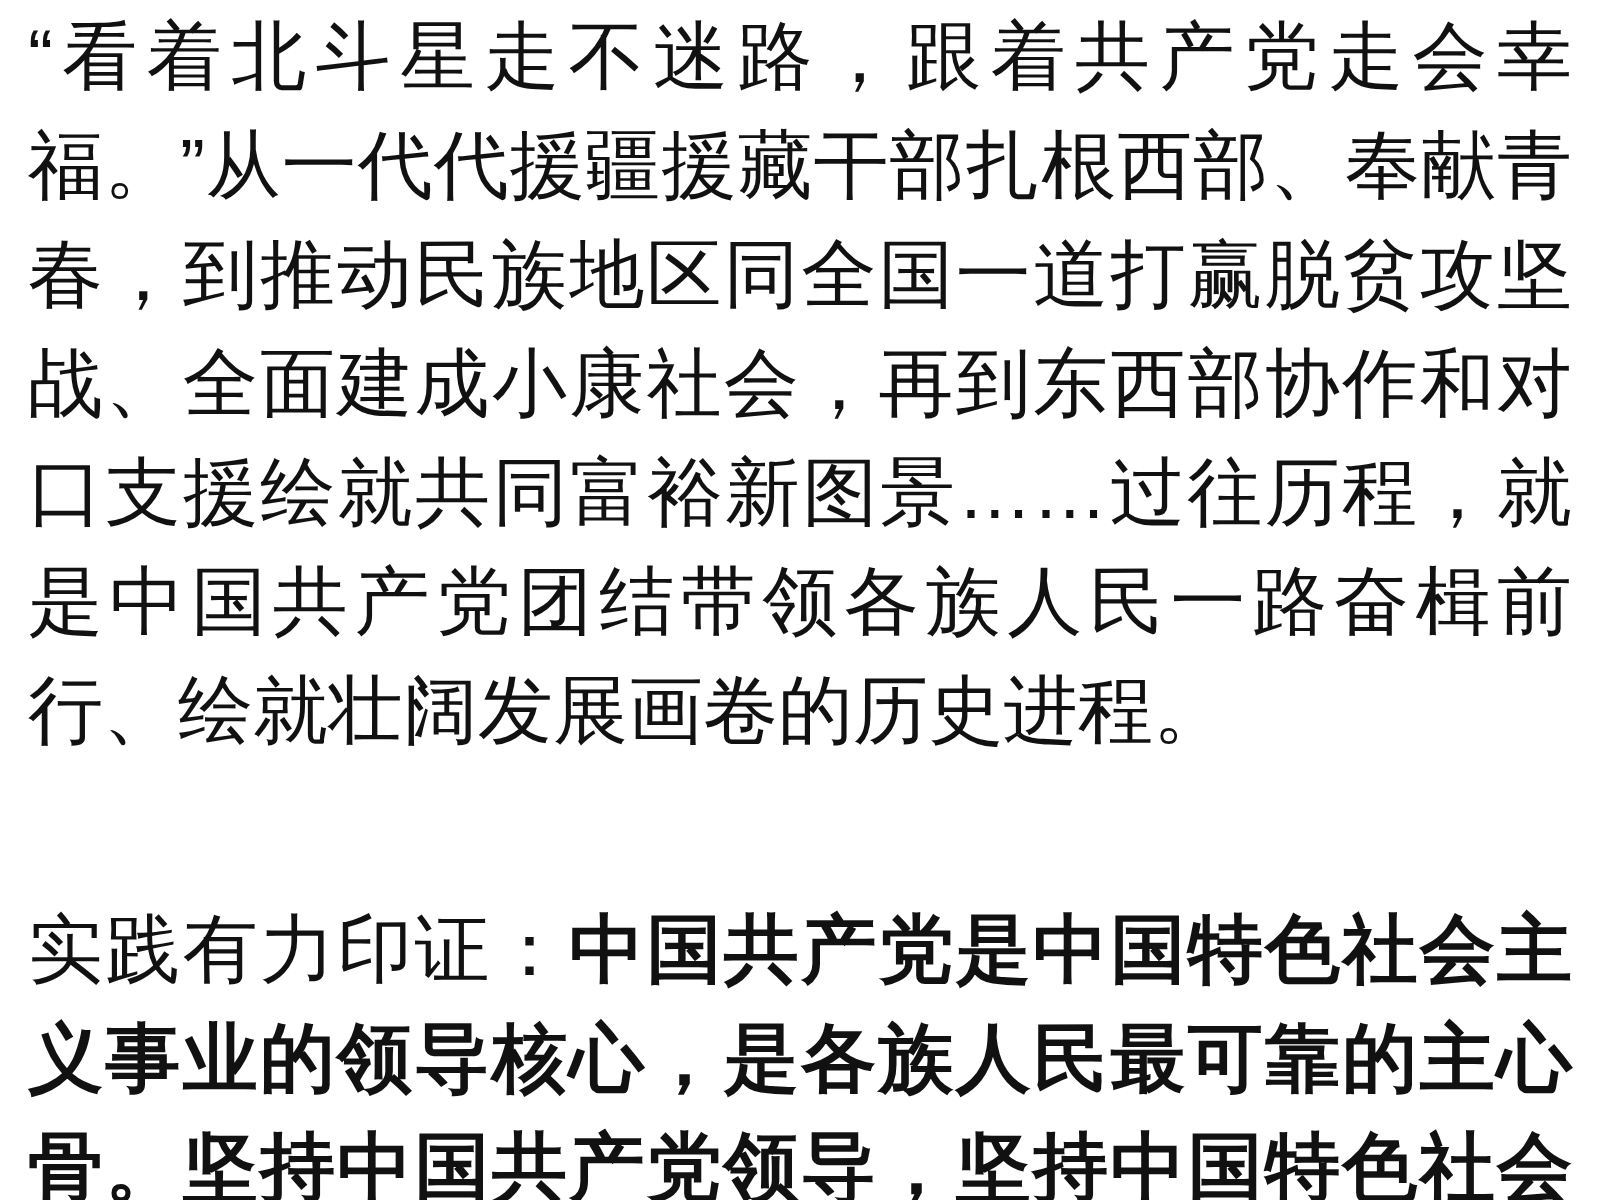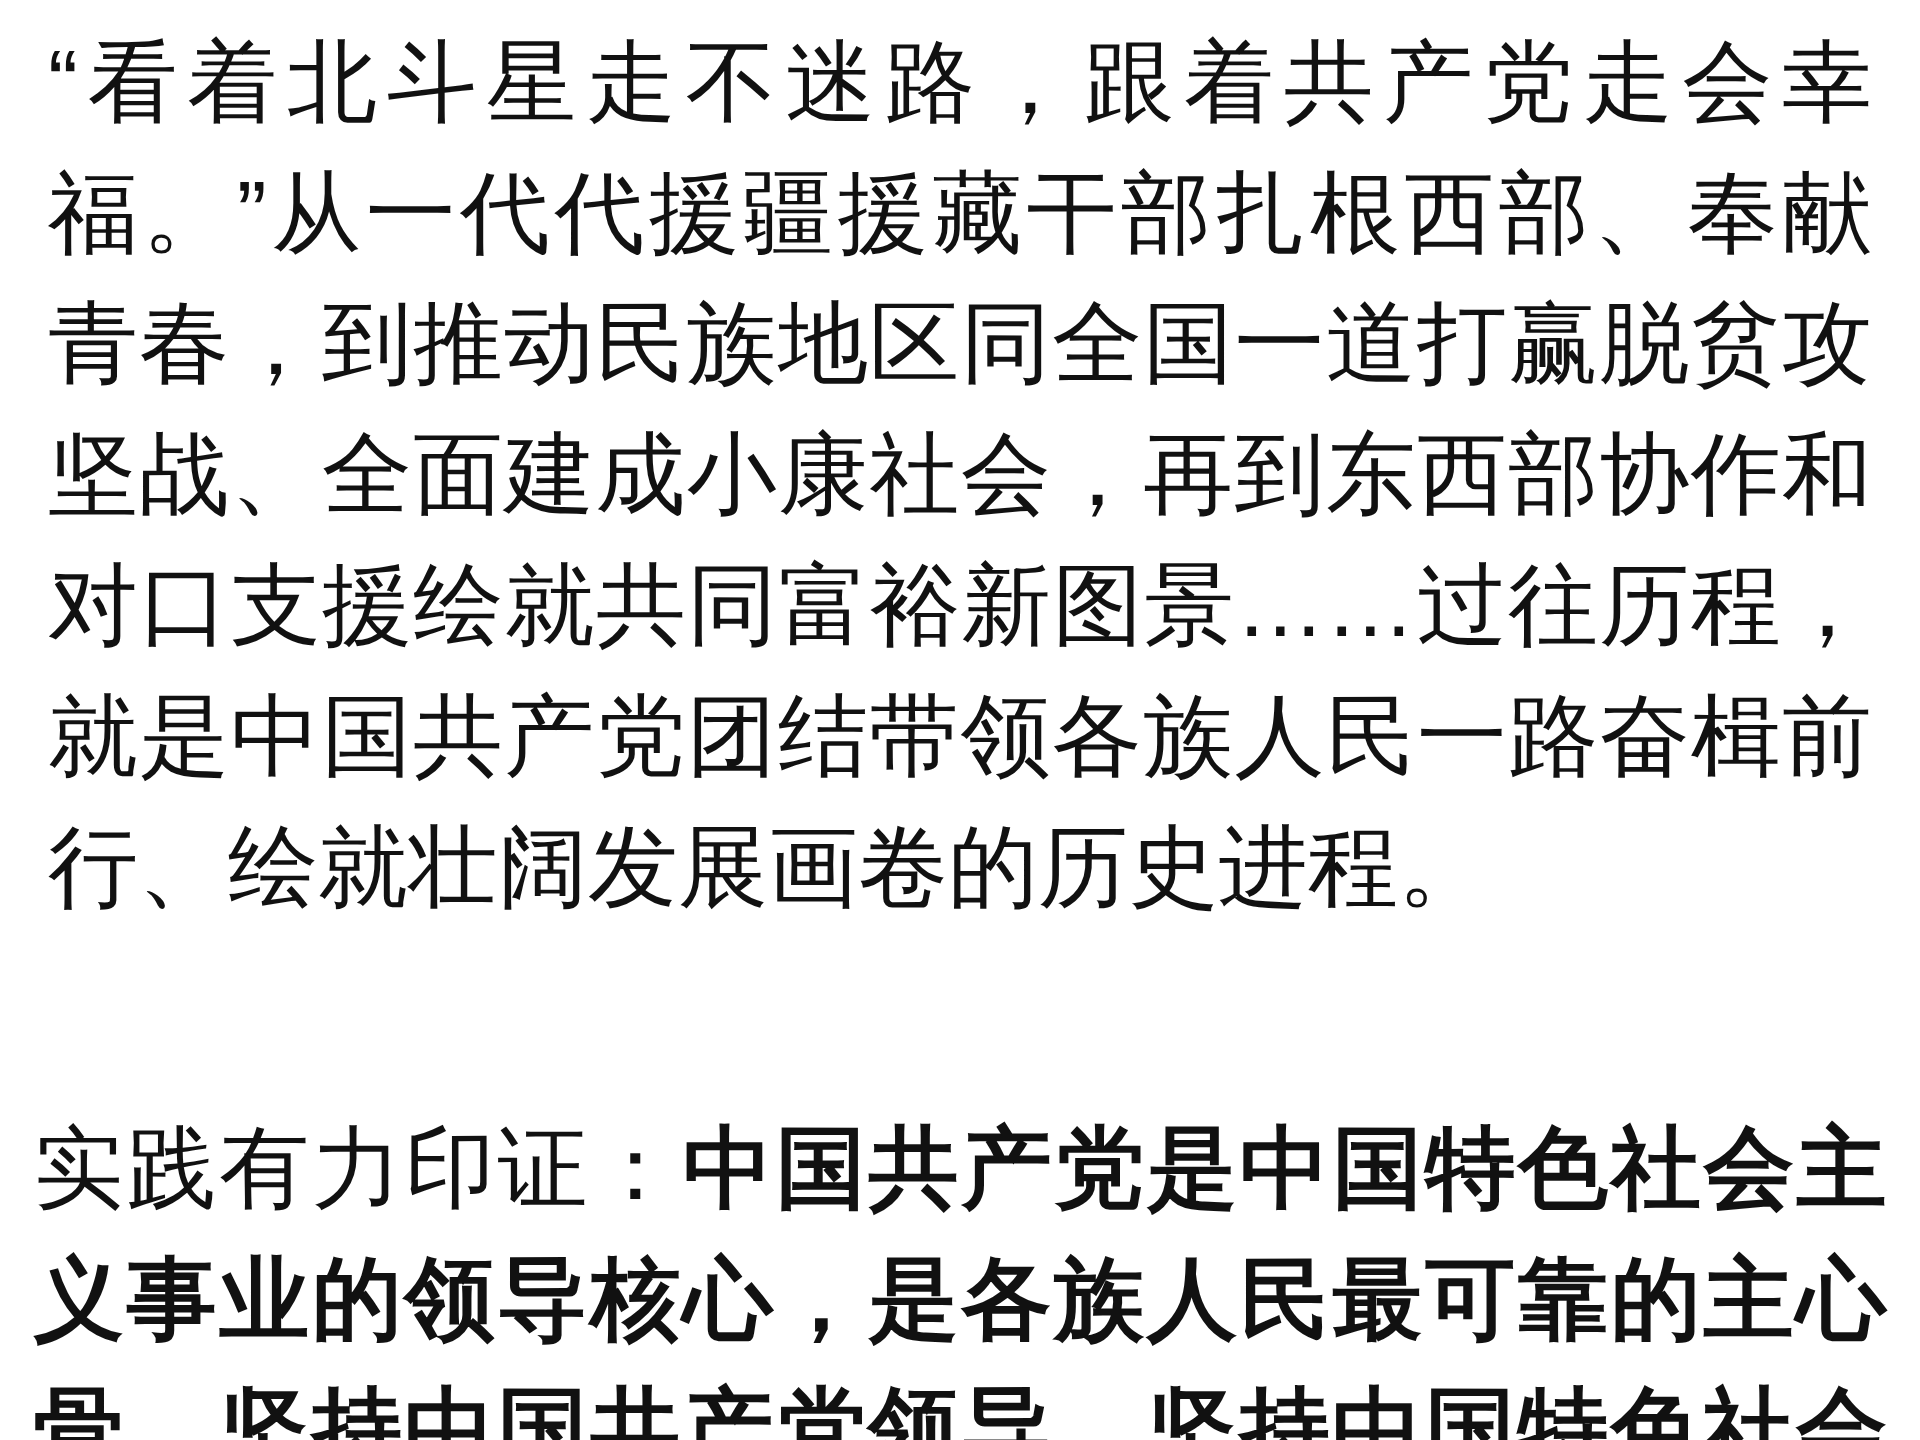--- a/index.html
+++ b/index.html
@@ -20,21 +20,21 @@
     box-sizing: border-box;
     padding: 0 28px;
     background: #ffffff;
   }
   .para {
     font-size: 75px;
     line-height: 109px;
     letter-spacing: 0px;
     text-align: justify;
     text-justify: inter-character;
-    margin: 12px;
+    margin: 0;
     color: #111111;
     font-weight: 400;
   }
   .para-1 {
     padding-top: 2px;
   }
   .gap {
     height: 130px;
   }
   .para-2 {

